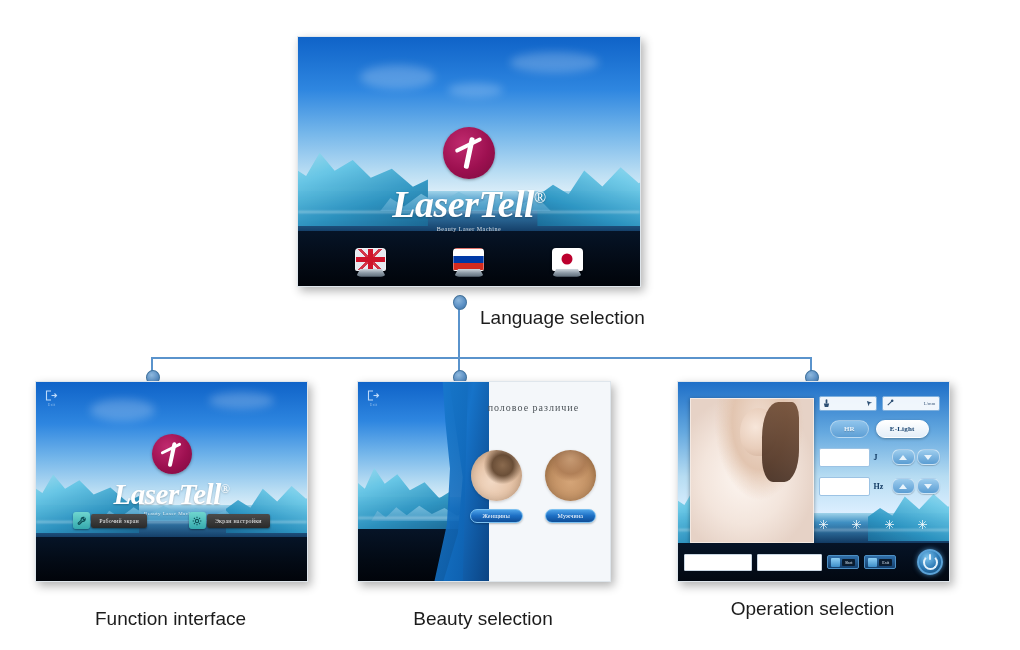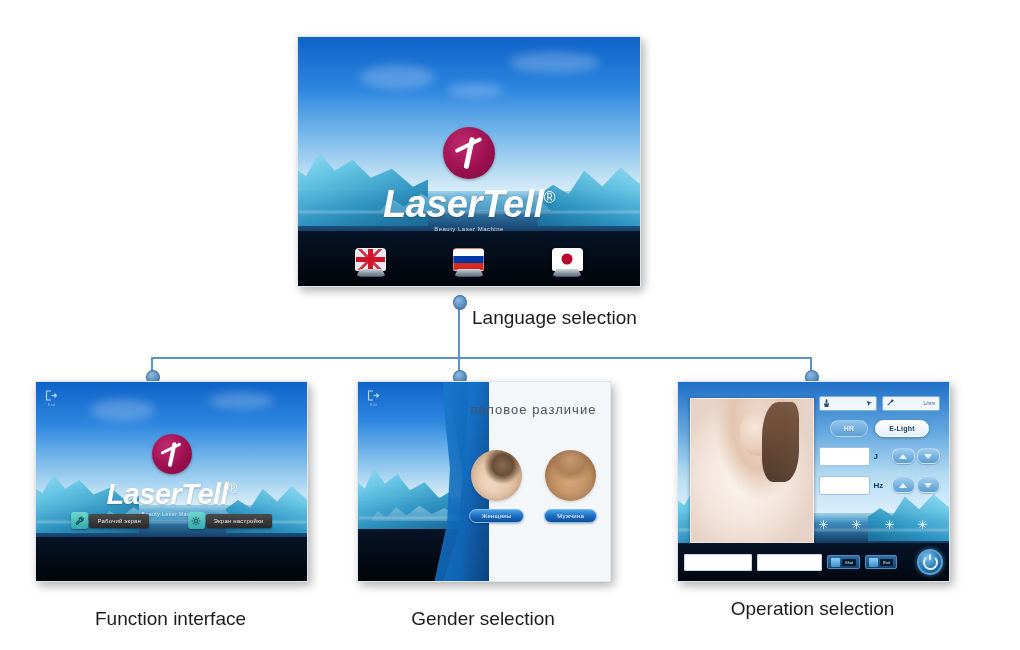--- a/index.html
+++ b/index.html
@@ -11,21 +11,21 @@
   .stage{position:absolute;inset:0;}
 
   
   .screen{
     position:absolute;
     background:#0b2a4a;
     border:1px solid #dfe6ec;
     box-shadow:3px 4px 9px rgba(0,0,0,.30);
     overflow:hidden;
   }
-  .screen-inner{position:absolute;inset:0;overflow:hidden;}
+  .screen-inner{position:absolute;inset:0;overflow:hidden;font-family:Liberation Serif, serif;}
 
   
   .sky{
     position:absolute;left:0;right:0;top:0;height:62%;
     background:linear-gradient(180deg,#0f63c8 0%,#2e86e0 34%,#74b6ea 62%,#b9ddf3 88%,#d8ecf8 100%);
   }
   .cloud{position:absolute;background:rgba(255,255,255,.22);border-radius:50%;filter:blur(4px);}
   .sea{
     position:absolute;left:0;right:0;top:62%;bottom:0;
     background:linear-gradient(180deg,#9fd3ea 0%,#3f8fc2 14%,#123a63 44%,#071a2e 78%,#03080f 100%);
@@ -187,21 +187,21 @@
     background:linear-gradient(100deg,#1a7fd4 0%,#0d5fae 100%);
     clip-path:polygon(34% 0%,100% 0%,86% 100%,10% 100%,46% 70%,54% 44%,42% 22%);
     opacity:.9;
   }
   #screen-gender .exit-icon{left:9px;top:8px;z-index:4;}
   .gender-right{
     position:absolute;right:0;top:0;bottom:0;width:60%;
   }
   .gender-title{
     position:absolute;left:4px;right:4%;top:10%;text-align:center;
-    color:#4c5358;font-size:13px;letter-spacing:1px;
+    color:#4c5358;font-size:10px;letter-spacing:1px;
   }
   .gender-options{
     position:absolute;left:0;right:2%;top:34%;
     display:flex;justify-content:space-around;
   }
   .gender-opt{display:flex;flex-direction:column;align-items:center;cursor:pointer;}
   .gender-photo{
     width:51px;height:51px;border-radius:50%;overflow:hidden;position:relative;
     box-shadow:0 1px 3px rgba(0,0,0,.18);
   }
@@ -349,21 +349,21 @@
   
   .conn{position:absolute;background:#5a93cc;}
   .conn-v{width:2px;}
   .conn-h{height:2px;}
   .conn-dot{
     position:absolute;width:12px;height:13px;border-radius:50%;
     background:radial-gradient(circle at 38% 32%,#8fb9de 0%,#5a8fc4 58%,#3d6f9f 100%);
     border:1px solid #42749f;
   }
   .conn-label{
-    position:absolute;font-size:19px;color:#1c1c1c;white-space:nowrap;
+    position:absolute;font-size:19px;color:#1c1c1c;white-space:nowrap;margin-left:8px;
   }
 
   
   .caption{
     position:absolute;font-size:19px;color:#1c1c1c;text-align:center;white-space:nowrap;
   }
 </style>
 </head>
 <body>
 
@@ -612,16 +612,16 @@
           <span class="op-bbtn-lbl">Exit</span>
         </div>
         <div class="op-power">
           <span class="op-power-ico"></span>
         </div>
       </div>
     </div>
   </div>
 
   <div class="caption" style="left:35px;top:608px;width:271px;">Function interface</div>
-  <div class="caption" style="left:357px;top:608px;width:252px;">Gender selection</div>
+  <div class="caption" style="left:357px;top:608px;width:252px;">Beauty selection</div>
   <div class="caption" style="left:677px;top:598px;width:271px;">Operation selection</div>
 
 </div>
 
 </body></html>

